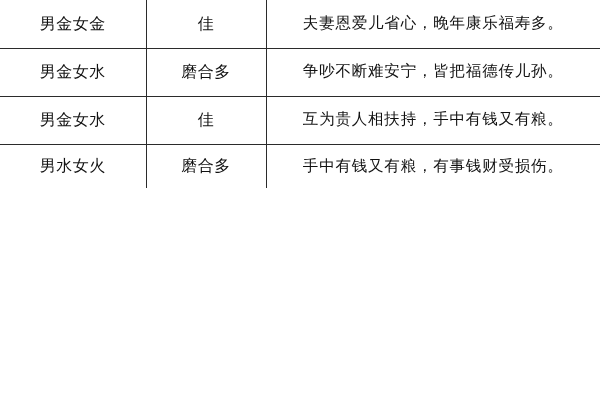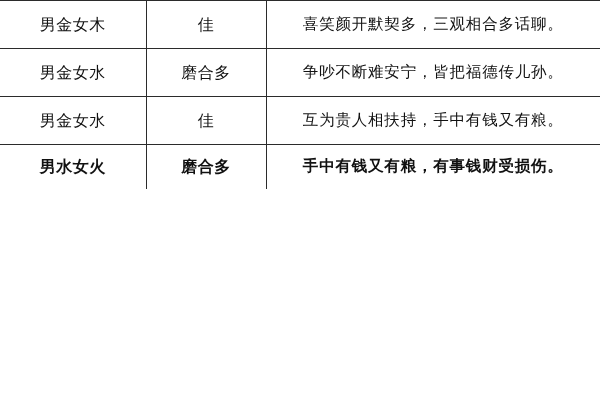--- a/index.html
+++ b/index.html
@@ -54,36 +54,35 @@
   table.compat td.col-desc {
     width: 334px;
     border-right: none;
     font-size: 15.5px;
     letter-spacing: 0.8px;
   }
   
   table.compat tr.row-last td {
     height: 44px;
     border-bottom: none;
-    font-weight: bold;
   }
 </style>
 </head>
 <body>
 
 <div class="sheet">
   <table class="compat">
     <tbody>
 
+      <tr class="row-first">
+        <td class="col-pair">男金女金</td>
+        <td class="col-rating">佳</td>
+        <td class="col-desc">夫妻恩爱儿省心，晚年康乐福寿多。</td>
+      </tr>
 
-      <tr>
-        <td class="col-pair">男金女木</td>
-        <td class="col-rating">佳</td>
-        <td class="col-desc">喜笑颜开默契多，三观相合多话聊。</td>
-      </tr>
 
       <tr>
         <td class="col-pair">男金女水</td>
         <td class="col-rating">磨合多</td>
         <td class="col-desc">争吵不断难安宁，皆把福德传儿孙。</td>
       </tr>
 
 
       <tr>
         <td class="col-pair">男金女水</td>

